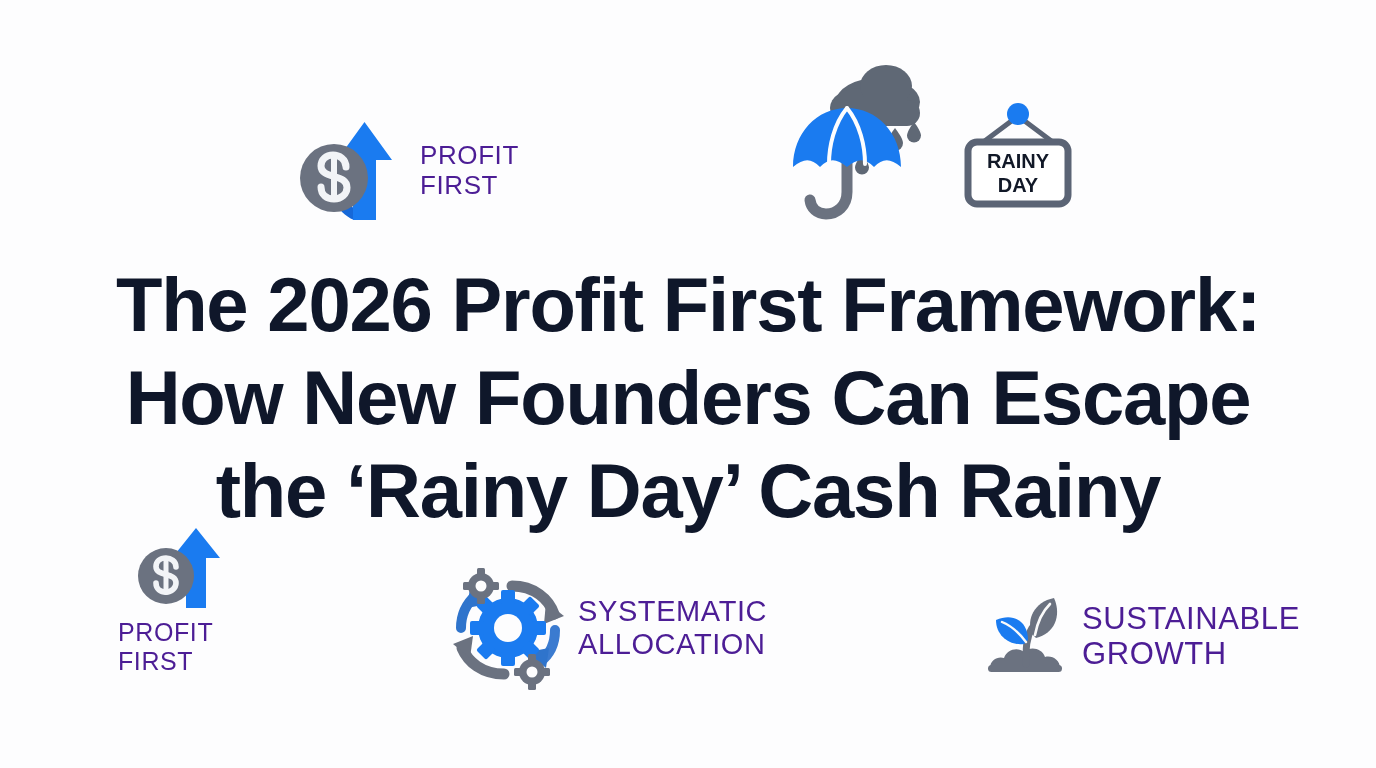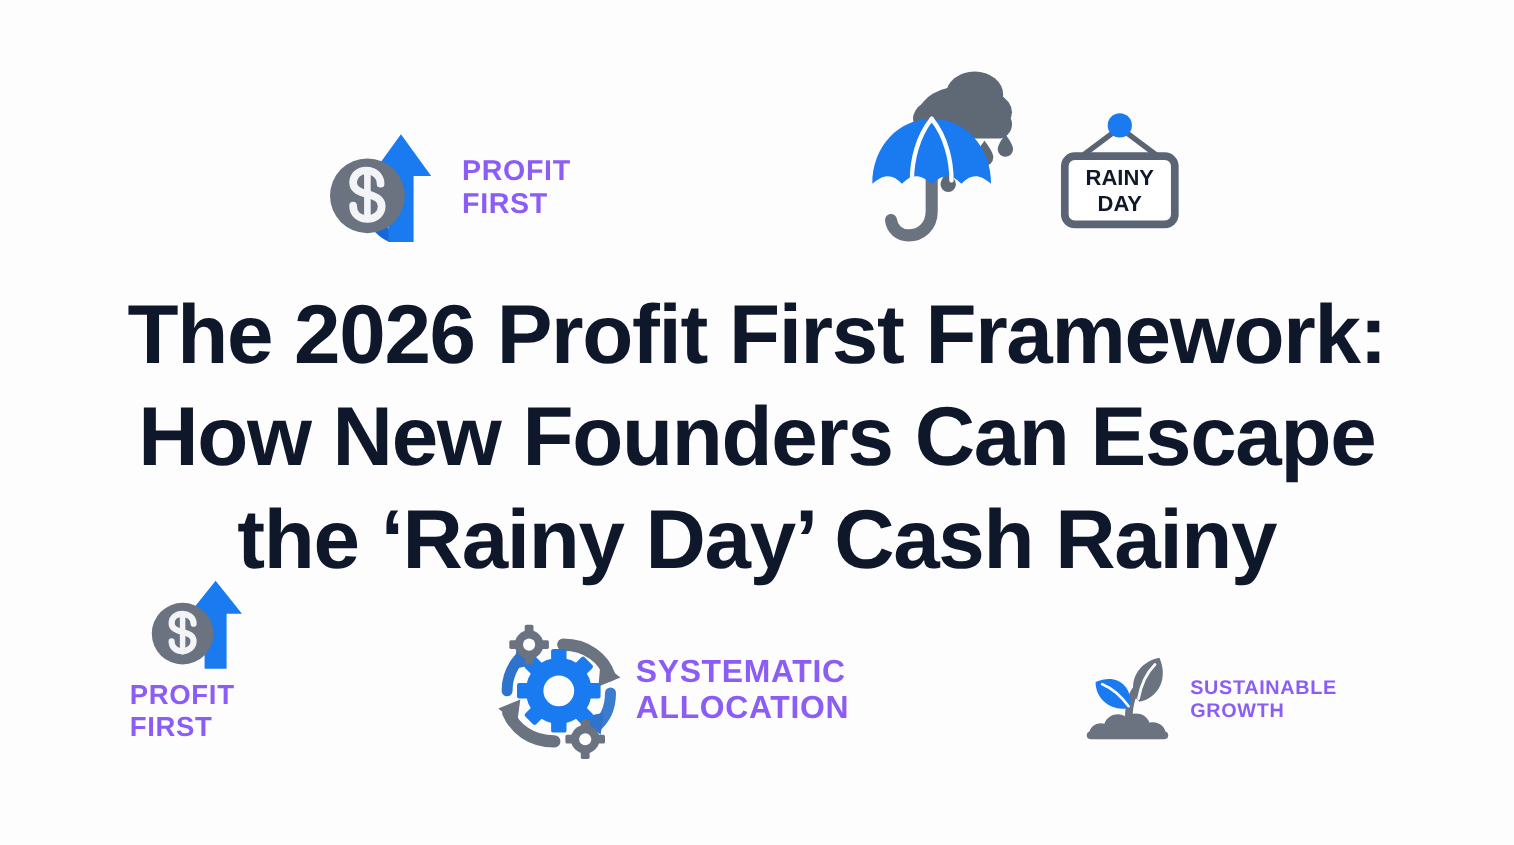--- a/index.html
+++ b/index.html
@@ -21,22 +21,22 @@
     background: #fdfdfe;
   }
 
   
   .badge {
     position: absolute;
     display: flex;
     align-items: center;
   }
   .badge-label {
-    font-weight: bold;
-    color: #8b5cf6;
+    font-weight: normal;
+    color: #4c1d95;
     letter-spacing: 0.6px;
     line-height: 1.14;
     white-space: pre-line;
   }
 
   
   #badge-profit-first-top {
     left: 296px;
     top: 116px;
   }
@@ -113,21 +113,21 @@
   #badge-sustainable-growth {
     left: 982px;
     top: 586px;
   }
   #badge-sustainable-growth .icon-wrap {
     width: 88px;
     height: 88px;
     position: relative;
   }
   #badge-sustainable-growth .badge-label {
-    font-size: 18px;
+    font-size: 31px;
     margin-left: 12px;
     margin-top: 12px;
   }
 
   
   #headline {
     position: absolute;
     left: 0;
     top: 258px;
     width: 1376px;

